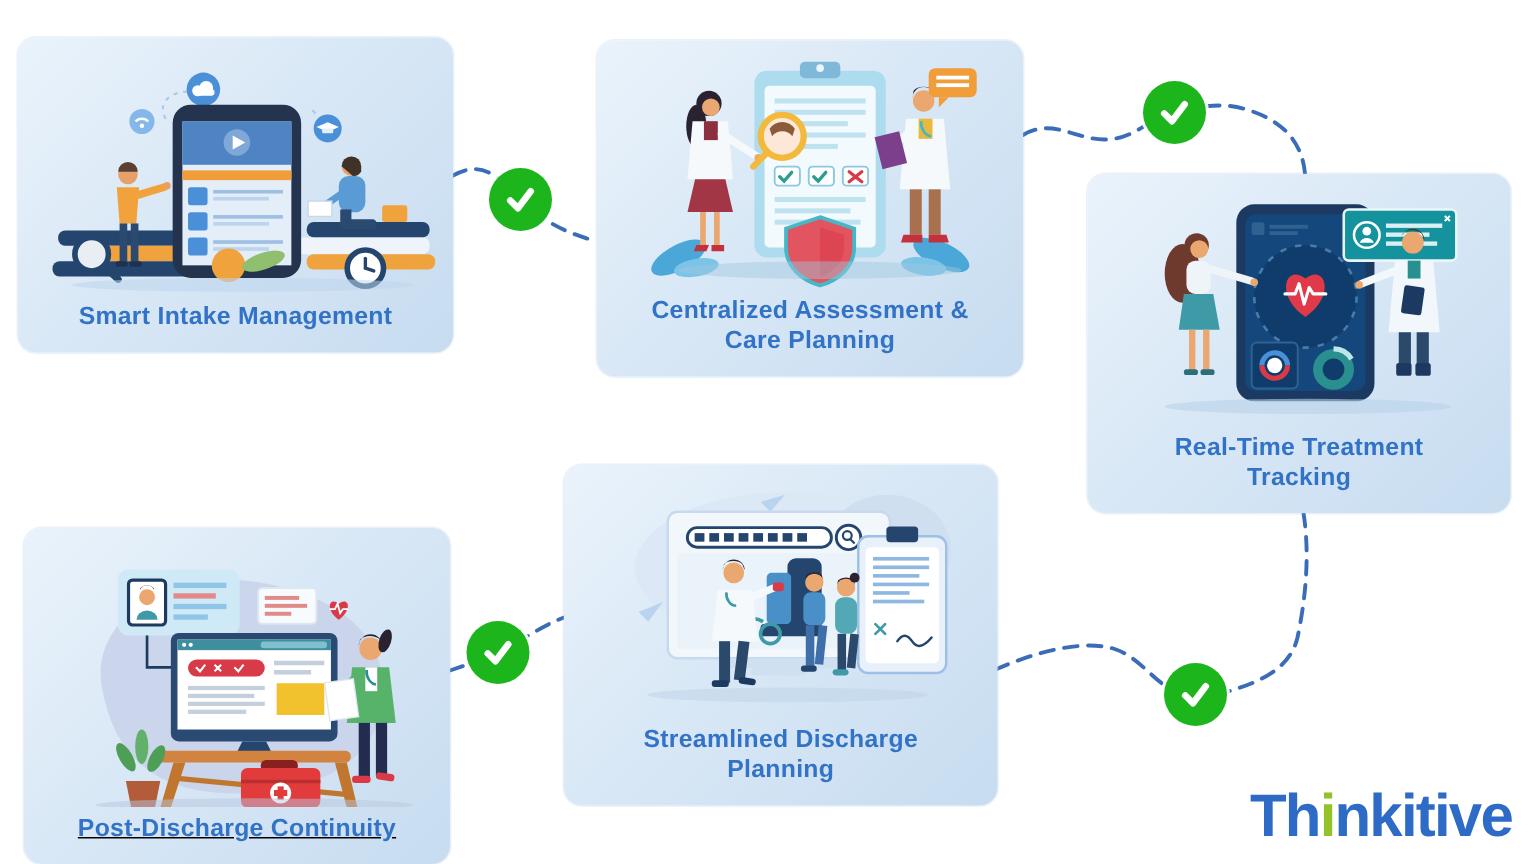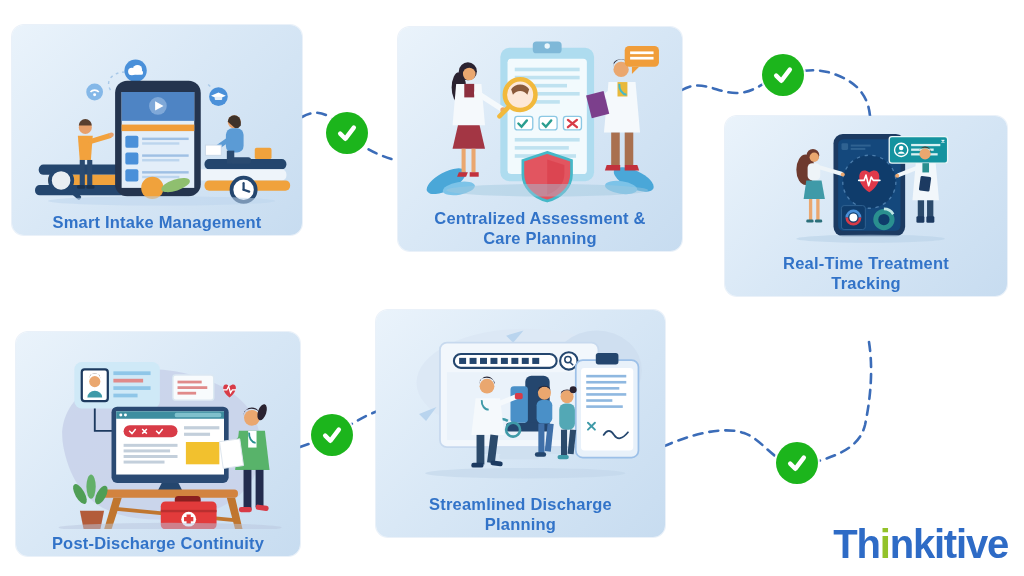--- a/index.html
+++ b/index.html
@@ -10,21 +10,21 @@
   .connectors{position:absolute;left:0;top:0;width:1024px;height:576px;z-index:0;}
   .card{
     position:absolute;z-index:1;border-radius:12px;
     background:linear-gradient(135deg,#eaf3fb 0%,#d9e8f6 45%,#c7dcf0 100%);
     display:flex;flex-direction:column;box-shadow:0 0 0 1px rgba(170,200,230,.25);
   }
   .illus{flex:1;display:flex;align-items:flex-end;justify-content:center;padding:10px 10px 2px;min-height:0;}
   .illus svg{width:100%;height:100%;}
   .card-title{
     color:#3273c8;font-size:16.5px;line-height:1.25;font-weight:700;
-    text-align:center;padding:2px 24px 2px;letter-spacing:.2px;
+    text-align:center;padding:2px 24px 13px;letter-spacing:.2px;
   }
   .check{
     position:absolute;z-index:2;width:42px;height:42px;border-radius:50%;
     background:#1cb51c;display:flex;align-items:center;justify-content:center;
     box-shadow:0 0 0 2px rgba(255,255,255,.9);
   }
   .check svg{width:30px;height:30px;}
   .logo{
     position:absolute;z-index:2;right:16px;bottom:9px;
     font-size:40px;font-weight:bold;letter-spacing:-1.2px;color:#2e6bc6;margin-top:36px;
@@ -110,21 +110,21 @@
           <rect x="197" y="97" width="17" height="11" fill="#fff" stroke="#c9d8e8" stroke-width="1"></rect>
           <rect x="220" y="103" width="8" height="14" fill="#2a4a70"></rect>
             <rect x="224" y="110" width="22" height="7" rx="3" fill="#2a4a70"></rect>
         </g>
         <ellipse cx="150" cy="157" rx="122" ry="5" fill="#bdd5ec" opacity=".55"></ellipse>
       </svg>
     </div>
     <div class="card-title">Smart Intake Management</div>
   </div>
 
-  <div class="card" style="left:398px;top:27px;width:284px;height:224px;align-items:center;">
+  <div class="card" style="left:398px;top:27px;width:284px;height:224px;">
     <div class="illus">
       <svg viewBox="0 0 284 185" preserveAspectRatio="xMidYMax meet">
         <ellipse cx="38" cy="160" rx="24" ry="10" fill="#4aa7d8" transform="rotate(-28 38 160)"></ellipse>
         <ellipse cx="52" cy="168" rx="18" ry="7" fill="#7cc3e8" transform="rotate(-10 52 168)"></ellipse>
         <ellipse cx="246" cy="158" rx="24" ry="10" fill="#4aa7d8" transform="rotate(25 246 158)"></ellipse>
         <ellipse cx="232" cy="167" rx="18" ry="7" fill="#7cc3e8" transform="rotate(8 232 167)"></ellipse>
         <g>
           <rect x="98" y="12" width="104" height="148" rx="10" fill="#aedcef"></rect>
           <rect x="134" y="5" width="32" height="13" rx="4" fill="#7fb8d8"></rect>
             <circle cx="150" cy="10" r="3" fill="#eaf6fc"></circle>
@@ -185,21 +185,21 @@
           <polygon points="244,33 252,33 244,41" fill="#f09d3a"></polygon>
           <rect x="242" y="16" width="26" height="3" fill="#fff"></rect>
             <rect x="242" y="22" width="26" height="3" fill="#fff"></rect>
         </g>
         <ellipse cx="150" cy="170" rx="112" ry="7" fill="#9fc8dd" opacity=".45"></ellipse>
       </svg>
     </div>
     <div class="card-title">Centralized Assessment &amp; Care Planning</div>
   </div>
 
-  <div class="card" style="left:725px;top:116px;width:282px;height:180px;">
+  <div class="card" style="left:725px;top:116px;width:282px;height:226px;">
     <div class="illus">
       <svg viewBox="0 0 282 185" preserveAspectRatio="xMidYMax meet">
         <g>
           <rect x="92" y="12" width="108" height="154" rx="14" fill="#1c3a61"></rect>
           <rect x="99" y="20" width="94" height="138" rx="8" fill="#14487c"></rect>
           <rect x="104" y="26" width="10" height="10" rx="2" fill="#2f6291"></rect>
             <rect x="118" y="28" width="30" height="3" fill="#2f6291"></rect>
             <rect x="118" y="33" width="22" height="3" fill="#2f6291"></rect>
           <circle cx="146" cy="84" r="40" fill="#0f3c6b"></circle>
           <circle cx="146" cy="84" r="40" fill="none" stroke="#4a7cab" stroke-width="2" stroke-dasharray="5 7"></circle>
@@ -252,21 +252,21 @@
             <rect x="233" y="112" width="9.5" height="26" fill="#2b4a6b"></rect>
           <rect x="217" y="136" width="12" height="10" rx="2" fill="#1c3a61"></rect>
             <rect x="232" y="136" width="12" height="10" rx="2" fill="#1c3a61"></rect>
         </g>
         <ellipse cx="148" cy="170" rx="112" ry="6" fill="#b9d2e8" opacity=".6"></ellipse>
       </svg>
     </div>
     <div class="card-title">Real-Time Treatment Tracking</div>
   </div>
 
-  <div class="card" style="left:16px;top:332px;width:284px;height:224px;">
+  <div class="card" style="left:16px;top:352px;width:284px;height:224px;text-decoration:underline;">
     <div class="illus">
       <svg viewBox="0 0 284 200" preserveAspectRatio="xMidYMax meet">
         <path d="M40 110 C 30 55 95 18 160 30 C 230 42 262 80 250 130 C 240 175 180 195 120 188 C 70 182 48 152 40 110 Z" fill="#c9d3ea" opacity=".9"></path>
         <g>
           <rect x="52" y="20" width="92" height="50" rx="8" fill="#cfe9f7"></rect>
           <rect x="60" y="28" width="28" height="34" rx="3" fill="#fff" stroke="#1d3a5f" stroke-width="2.4"></rect>
           <circle cx="74" cy="41" r="6" fill="#eaa76f"></circle>
           <path d="M68 38 a6 6 0 0 1 12 0 l-1 -4 a6 4 0 0 0 -10 0 Z" fill="#3a2a22"></path>
           <path d="M66 58 a8 7 0 0 1 16 0 Z" fill="#3f9aa8"></path>
           <rect x="94" y="30" width="40" height="4" fill="#8fc6e8"></rect>

